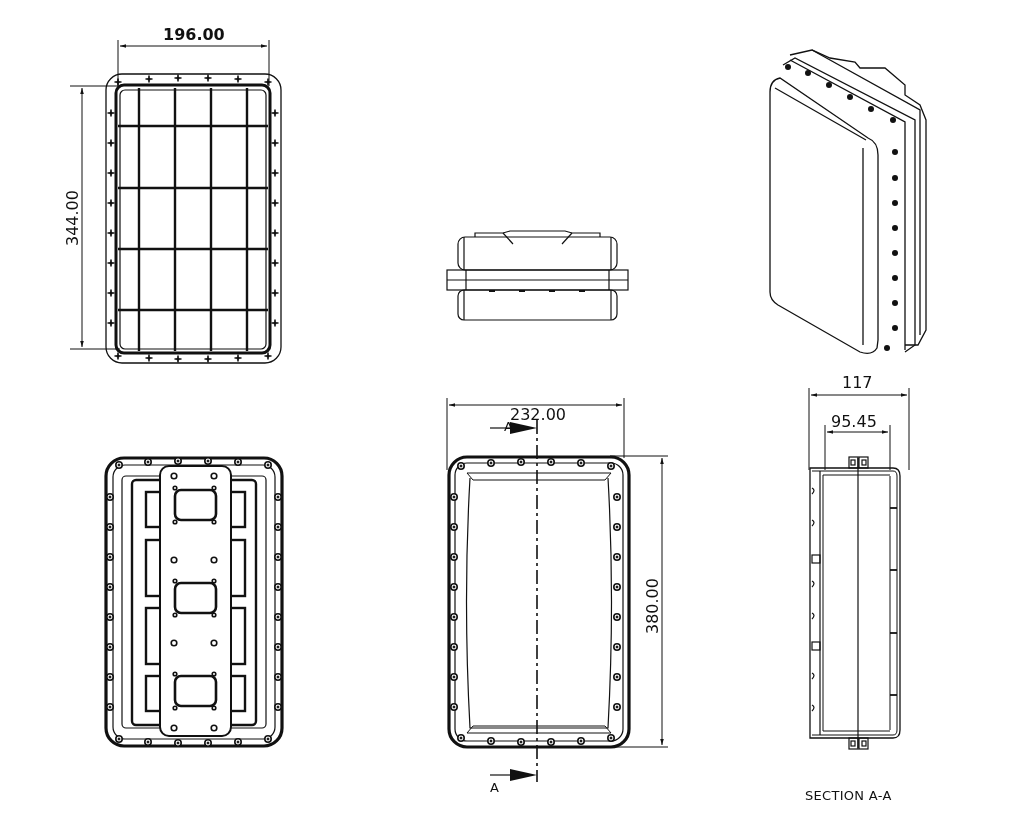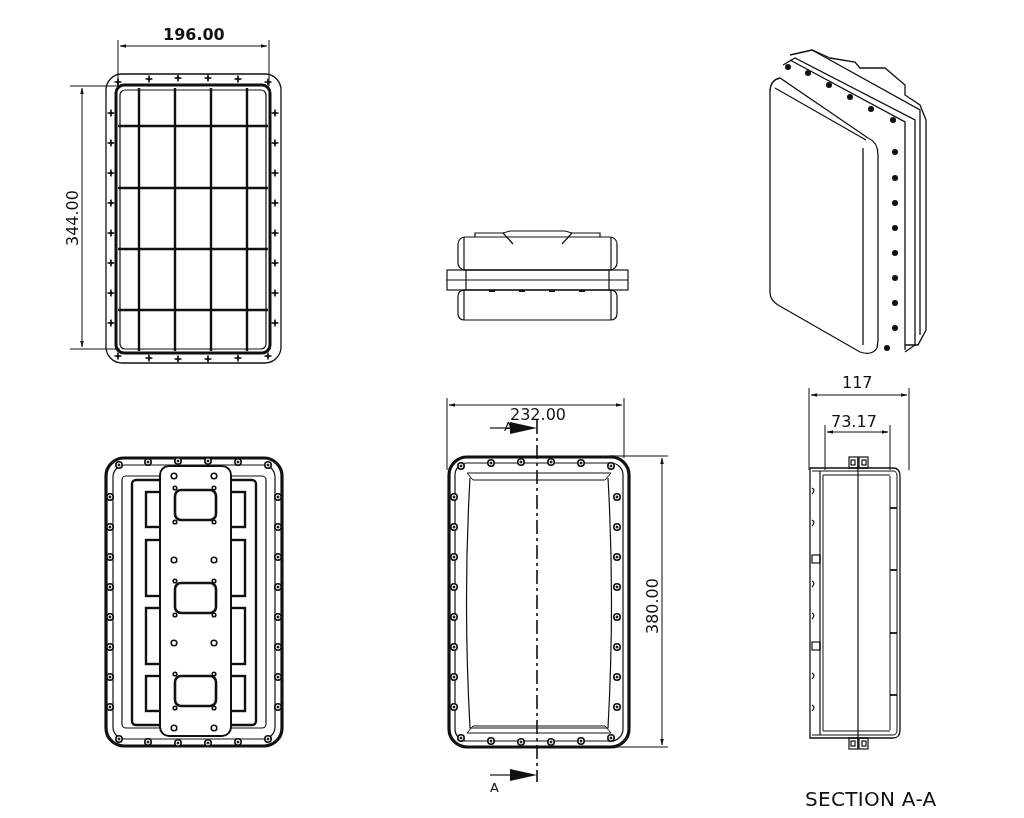--- a/index.html
+++ b/index.html
@@ -315,17 +315,17 @@
         <rect x="862" y="741" width="4" height="5"></rect>
     </g>
   </g>
 </svg>
 
 <div class="dimtxt" style="left:163px; top:27px;font-weight:bold;">196.00</div>
 <div class="dimtxt vtxt" style="left:45px; top:210px; width:56px; text-align:center;">344.00</div>
 <div class="dimtxt" style="left:510px; top:387px;margin-top:20px;">232.00</div>
 <div class="dimtxt vtxt" style="left:625px; top:598px; width:56px; text-align:center;">380.00</div>
 <div class="dimtxt" style="left:842px; top:375px;">117</div>
-<div class="dimtxt" style="left:831px; top:414px;">73.17</div>
+<div class="dimtxt" style="left:831px; top:414px;">95.45</div>
 
 <div class="label" style="left:504px; top:420px; font-size:13px;">A</div>
 <div class="label" style="left:490px; top:781px; font-size:13px;">A</div>
-<div class="label" style="left:805px; top:789px; font-size:20px; letter-spacing:0.3px;">SECTION A-A</div>
+<div class="label" style="left:805px; top:789px; font-size:13px; letter-spacing:0.3px;">SECTION A-A</div>
 
 </body></html>

